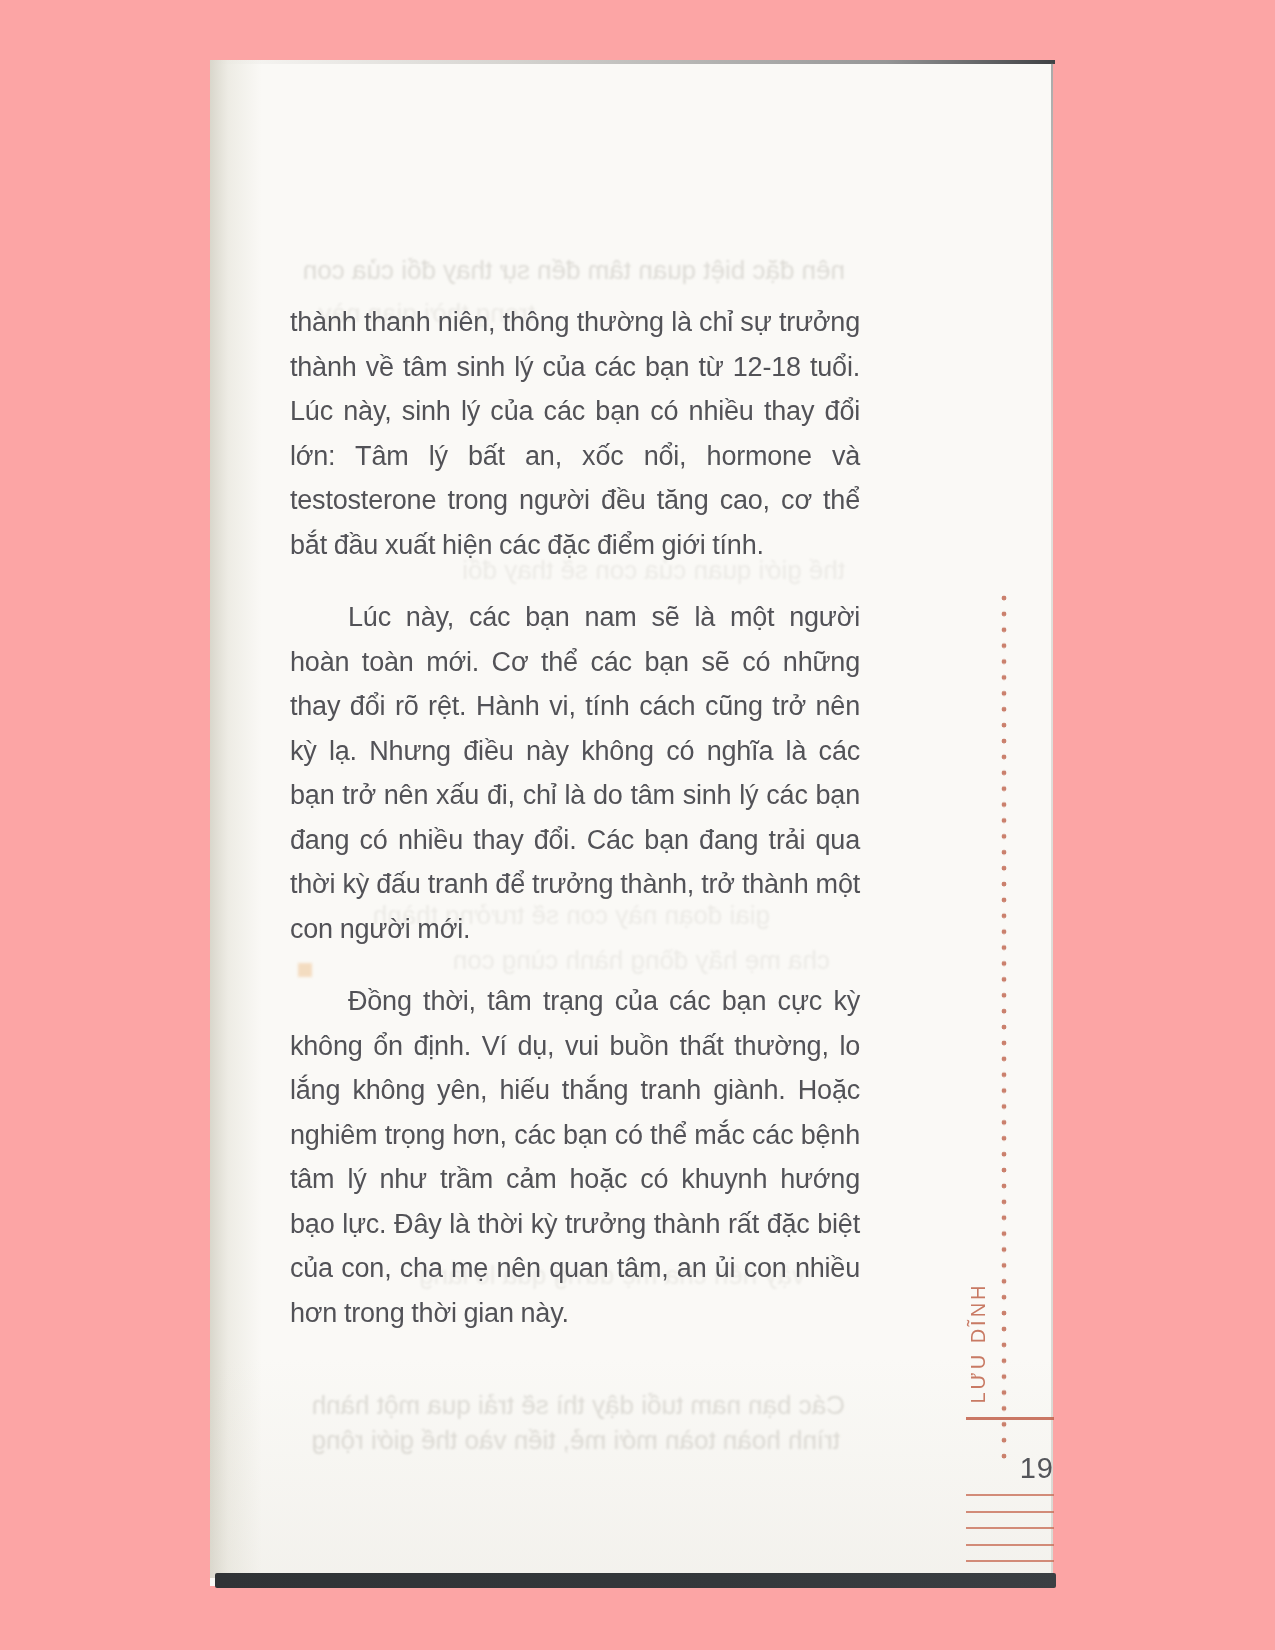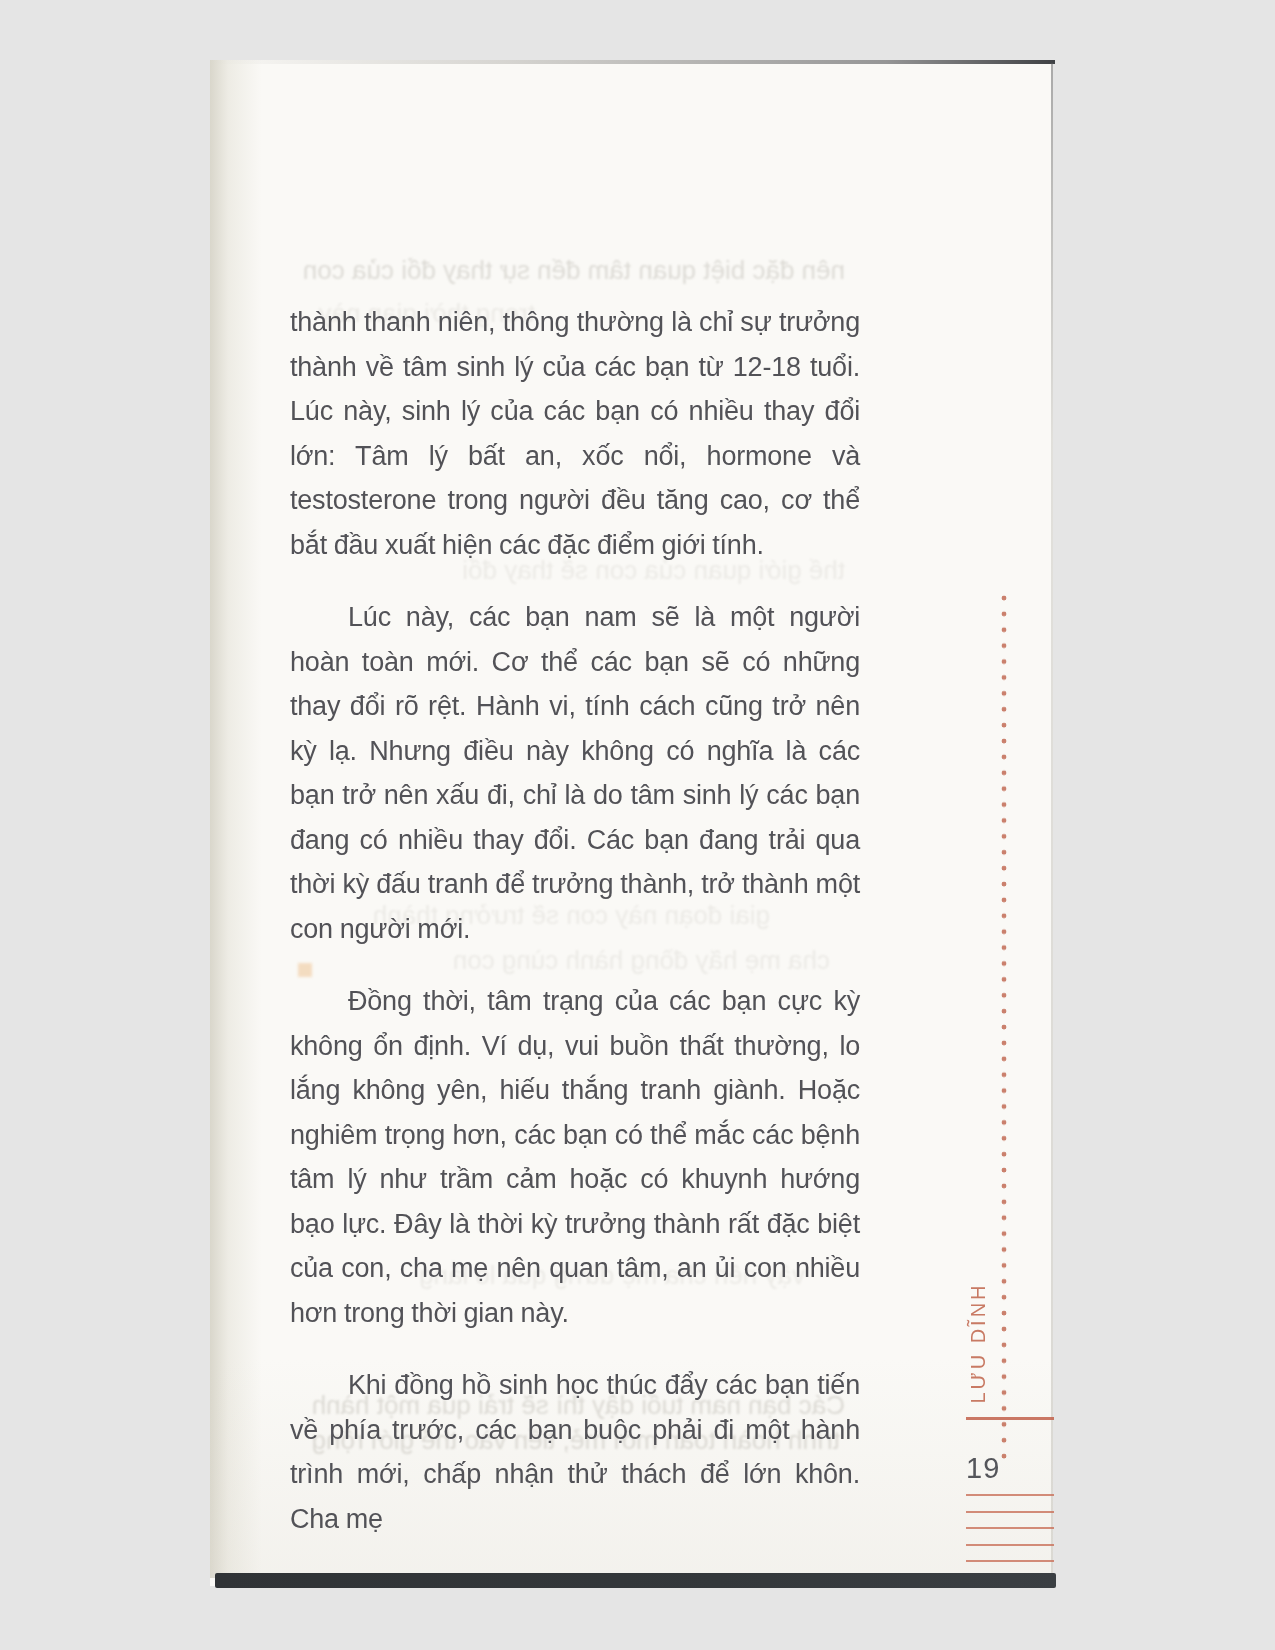--- a/index.html
+++ b/index.html
@@ -2,21 +2,21 @@
 <html><head>
 <meta charset="utf-8">
 <style>
   html,body{margin:0;padding:0;}
   body{
     width:1275px;height:1650px;
     background:#fefefe;
     font-family:"Liberation Sans","DejaVu Sans",sans-serif;
     overflow:hidden;
   }
-  .scene{position:relative;width:1275px;height:1650px;background:#e5e5e5;overflow:hidden;}
+  .scene{position:relative;width:1275px;height:1650px;background:#fca5a5;overflow:hidden;}
 
   
   .page{
     position:absolute;left:210px;top:60px;width:843px;height:1526px;
     background:#faf9f6;
   }
   .edge-top{
     position:absolute;left:0;top:0;right:-2px;height:4px;
     background:linear-gradient(to right,
       rgba(150,148,140,0) 0%,
@@ -86,21 +86,21 @@
     color:#c87a64;
     font-size:20px;line-height:28px;letter-spacing:3px;
     text-align:center;white-space:nowrap;
   }
   .footer-rule-top{
     position:absolute;left:756px;top:1357px;width:88px;height:2.5px;
     background:#c2604a;opacity:0.85;
   }
   .page-number{
     position:absolute;left:756px;top:1392px;width:88px;
-    text-align:left;
+    text-align:right;
     color:#54555a;font-size:29px;font-weight:500;letter-spacing:1px;
   }
   .footer-lines{position:absolute;left:756px;top:1434px;width:88px;}
   .f-line{height:2px;background:#c9705a;opacity:0.8;margin-bottom:14.5px;}
 
   
   .paper-shade{
     position:absolute;left:0;bottom:8px;width:100%;height:220px;
     background:linear-gradient(to top,rgba(222,219,209,0.25),rgba(250,249,246,0));
     pointer-events:none;
@@ -126,21 +126,20 @@
         <div class="bleed-line" style="left: 100px; top: 885px; width: 520px;">cha mẹ hãy đồng hành cùng con</div>
         <div class="bleed-line" style="left: 125px; top: 1200px; width: 470px;">vậy nên cha mẹ đừng quá lo lắng</div>
         <div class="bleed-line strong" style="left: 90px; top: 1330px; width: 545px;">Các bạn nam tuổi dậy thì sẽ trải qua một hành</div>
         <div class="bleed-line strong" style="left: 80px; top: 1365px; width: 550px;">trình hoàn toàn mới mẻ, tiến vào thế giới rộng</div>
       </div>
 
     <div class="body-text" id="paragraphs">
         <p class="">thành thanh niên, thông thường là chỉ sự trưởng thành về tâm sinh lý của các bạn từ 12-18 tuổi. Lúc này, sinh lý của các bạn có nhiều thay đổi lớn: Tâm lý bất an, xốc nổi, hormone và testosterone trong người đều tăng cao, cơ thể bắt đầu xuất hiện các đặc điểm giới tính.</p>
         <p class="indent">Lúc này, các bạn nam sẽ là một người hoàn toàn mới. Cơ thể các bạn sẽ có những thay đổi rõ rệt. Hành vi, tính cách cũng trở nên kỳ lạ. Nhưng điều này không có nghĩa là các bạn trở nên xấu đi, chỉ là do tâm sinh lý các bạn đang có nhiều thay đổi. Các bạn đang trải qua thời kỳ đấu tranh để trưởng thành, trở thành một con người mới.</p>
         <p class="indent">Đồng thời, tâm trạng của các bạn cực kỳ không ổn định. Ví dụ, vui buồn thất thường, lo lắng không yên, hiếu thắng tranh giành. Hoặc nghiêm trọng hơn, các bạn có thể mắc các bệnh tâm lý như trầm cảm hoặc có khuynh hướng bạo lực. Đây là thời kỳ trưởng thành rất đặc biệt của con, cha mẹ nên quan tâm, an ủi con nhiều hơn trong thời gian này.</p>
-        <p class="indent">Khi đồng hồ sinh học thúc đẩy các bạn tiến về phía trước, các bạn buộc phải đi một hành trình mới, chấp nhận thử thách để lớn khôn. Cha mẹ</p>
       </div>
 
     <div class="dotted-rule"></div>
     <div class="author-vertical">LƯU DĨNH</div>
 
     <div class="footer-rule-top"></div>
     <div class="page-number">19</div>
     <div class="footer-lines">
       <div class="f-line"></div>
       <div class="f-line"></div>

